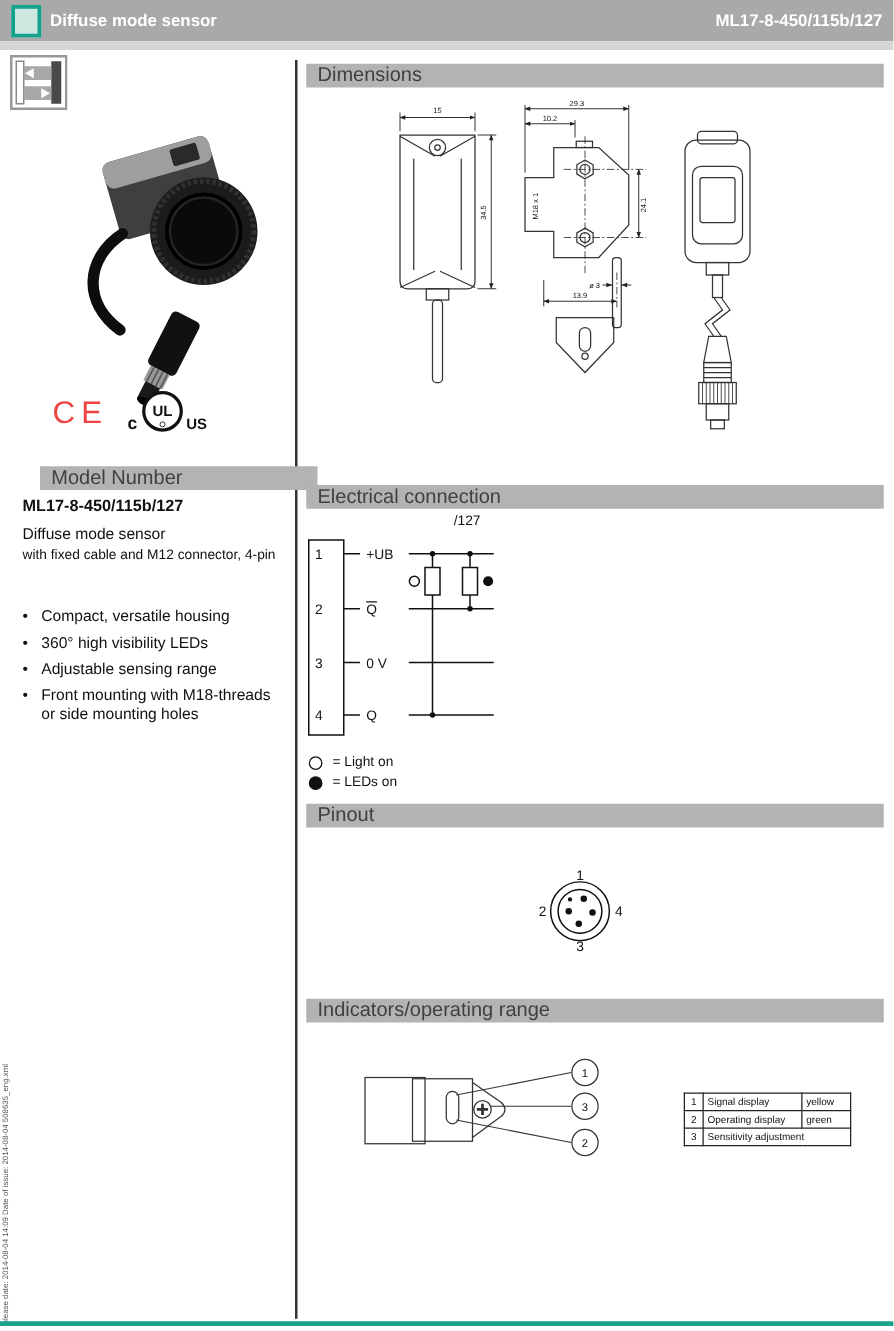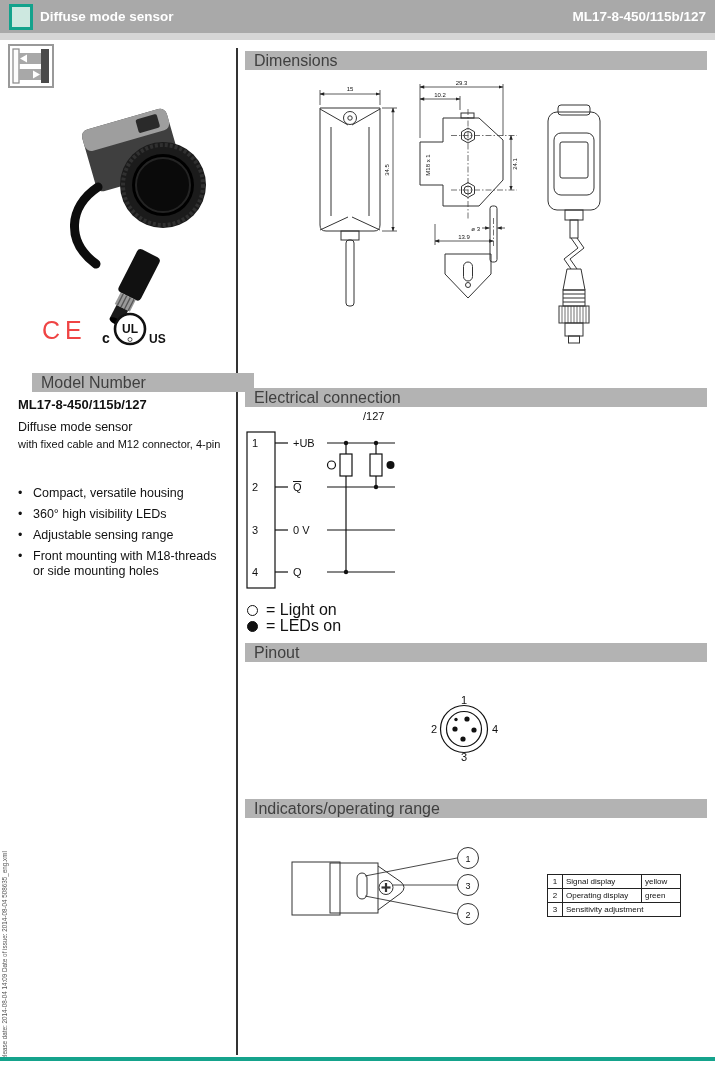--- a/index.html
+++ b/index.html
@@ -32,21 +32,21 @@
   .features-list{position:absolute;left:18px;top:486px;width:208px;}
   .feature-item{display:flex;font-size:12.5px;line-height:15px;margin-bottom:6px;}
   .bullet{width:15px;flex:none;}
 
   
   .ce-mark{position:absolute;left:42px;top:316px;font-size:25px;font-weight:500;
            letter-spacing:5px;color:#ef4444;}
 
   
   .legend{position:absolute;left:247px;top:602px;}
-  .legend-row{display:flex;align-items:center;height:16px;font-size:16px;}
+  .legend-row{display:flex;align-items:center;height:16px;font-size:11px;}
   .sym{width:9px;height:9px;border:1.4px solid #111;border-radius:50%;margin-right:8px;flex:none;}
   .sym.filled{background:#111;}
 
   
   .ind-table{position:absolute;left:547px;top:874px;border-collapse:collapse;
              font-size:8px;color:#111;}
   .ind-table td{border:1px solid #222;padding:1px 3px;height:11px;vertical-align:middle;}
   .c-num{width:8px;text-align:center;}
   .c-desc{width:72px;}
   .c-val{width:32px;}

